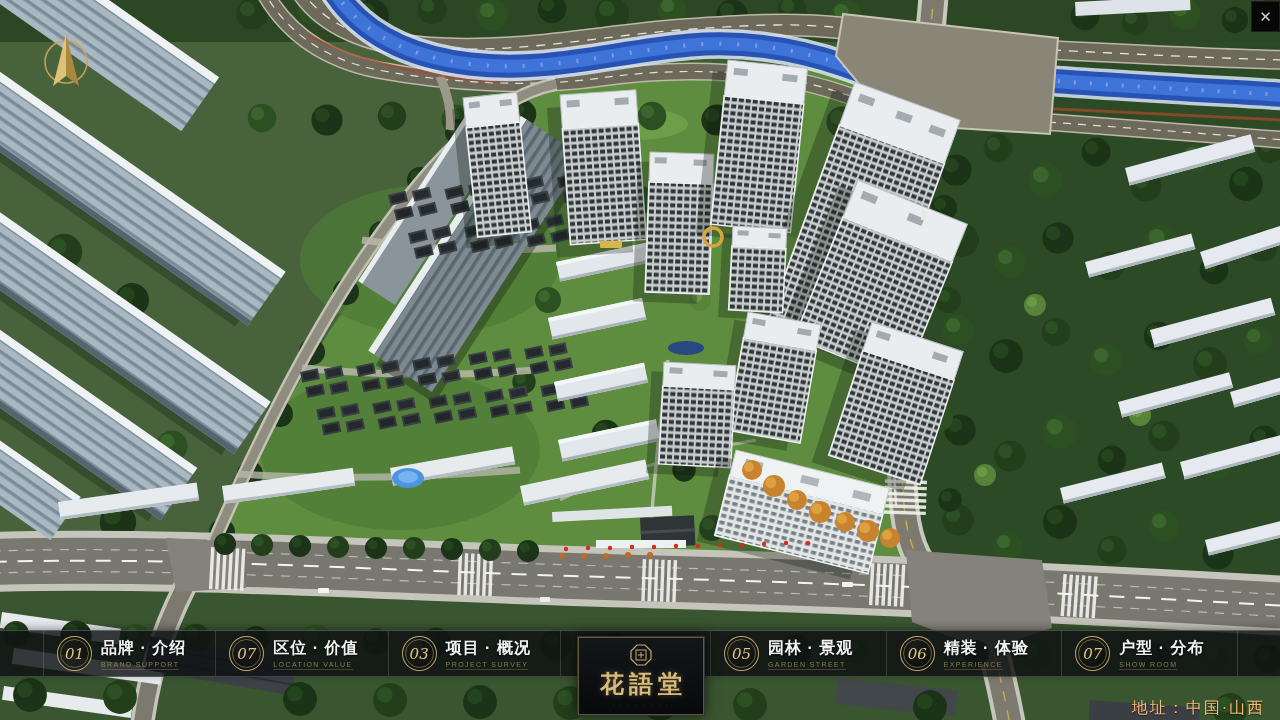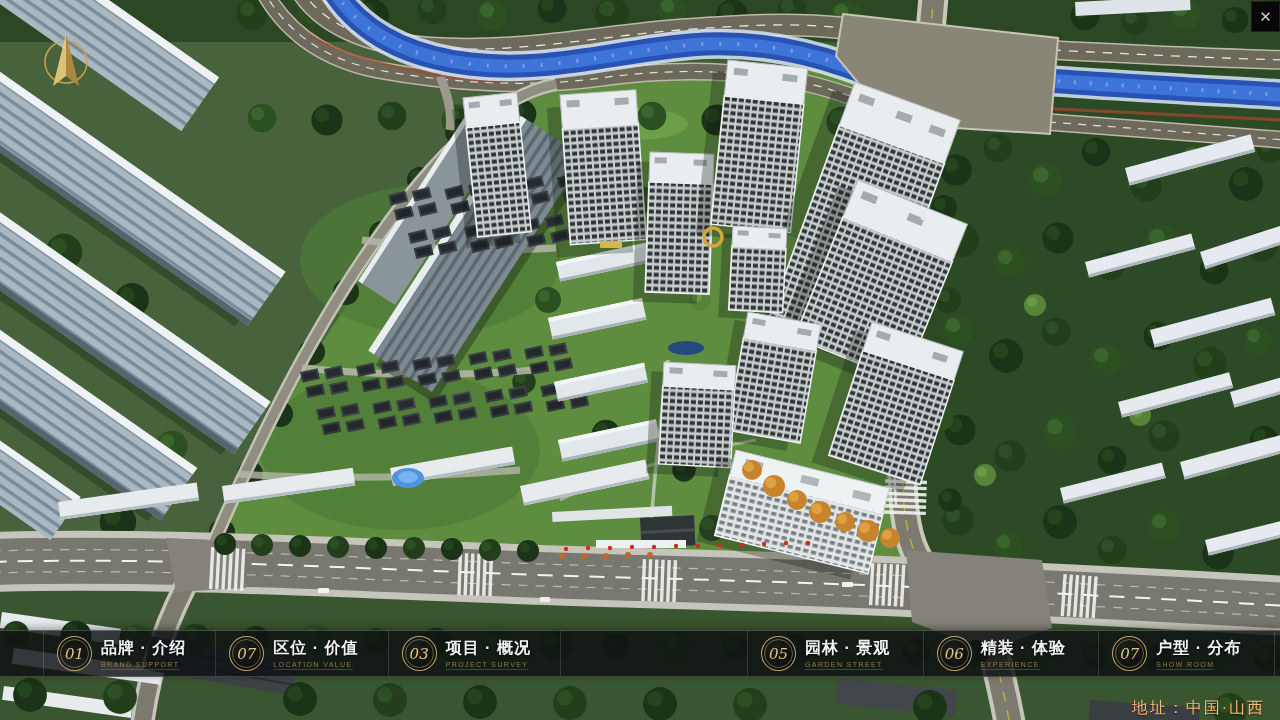--- a/index.html
+++ b/index.html
@@ -18,21 +18,21 @@
   .close-btn{position:absolute;top:1px;right:0;width:29px;height:31px;background:#070707;
     border:1px solid #1e1e1e;color:#ced1d3;font-size:15px;line-height:29px;text-align:center;
     cursor:pointer;padding:0;font-family:"Liberation Sans",sans-serif;}
 
   
   .navbar{position:absolute;left:0;top:630px;width:1280px;height:45px;background:var(--bar-bg);
     border-top:1px solid rgba(255,255,255,.22);border-bottom:1px solid rgba(255,255,255,.18);
     box-shadow:0 -2px 8px rgba(0,0,0,.35);}
   .nav-group{position:absolute;top:0;height:45px;display:flex;}
   .nav-group-left{left:43px;width:517px;border-left:1px solid rgba(255,255,255,.14);}
-  .nav-group-right{left:710px;width:528px;margin-left:37px;}
+  .nav-group-right{left:710px;width:528px;}
   .nav-item{flex:1 1 0;display:flex;align-items:center;gap:9px;padding-left:13px;
     border-right:1px solid rgba(255,255,255,.14);cursor:pointer;min-width:0;}
   .nav-group-right .nav-item:first-child{border-left:1px solid rgba(255,255,255,.14);}
   .badge{position:relative;flex:0 0 auto;width:33px;height:33px;border-radius:50%;
     border:1px solid rgba(206,175,110,.95);background:radial-gradient(circle at 40% 35%,rgba(30,34,30,.6),rgba(4,6,8,.7));
     display:flex;align-items:center;justify-content:center;}
   .badge::before{content:"";position:absolute;inset:2px;border-radius:50%;
     border:1px solid rgba(206,175,110,.5);}
   .num{font-family:"DejaVu Serif",serif;font-style:italic;font-size:15px;color:#e2c585;}
   .txt{display:flex;flex-direction:column;justify-content:center;min-width:0;}
@@ -713,16 +713,25 @@
           </span>
       <span class="txt">
         <span class="cn">户型 · 分布</span>
         <span class="en">SHOW ROOM</span>
       </span>
     </div>
 
   </div>
   </nav>
 
+  <div class="logo-panel">
+    <svg width="22" height="22" viewBox="0 0 22 22">
+      <polygon points="7,1 15,1 21,7 21,15 15,21 7,21 1,15 1,7" fill="none" stroke="#c8a86a" stroke-width="1.2"></polygon>
+      <rect x="6" y="6" width="10" height="10" fill="none" stroke="#c8a86a" stroke-width="1"></rect>
+      <path d="M 8,11 h6 M 11,8 v6" stroke="#c8a86a" stroke-width="1"></path>
+    </svg>
+    <div class="logo-cn">花語堂</div>
+    <div class="logo-tagline">· · · · · · · ·</div>
+  </div>
 
   <div class="address">地址：中国·山西</div>
 
 </div>
 
 </body></html>

